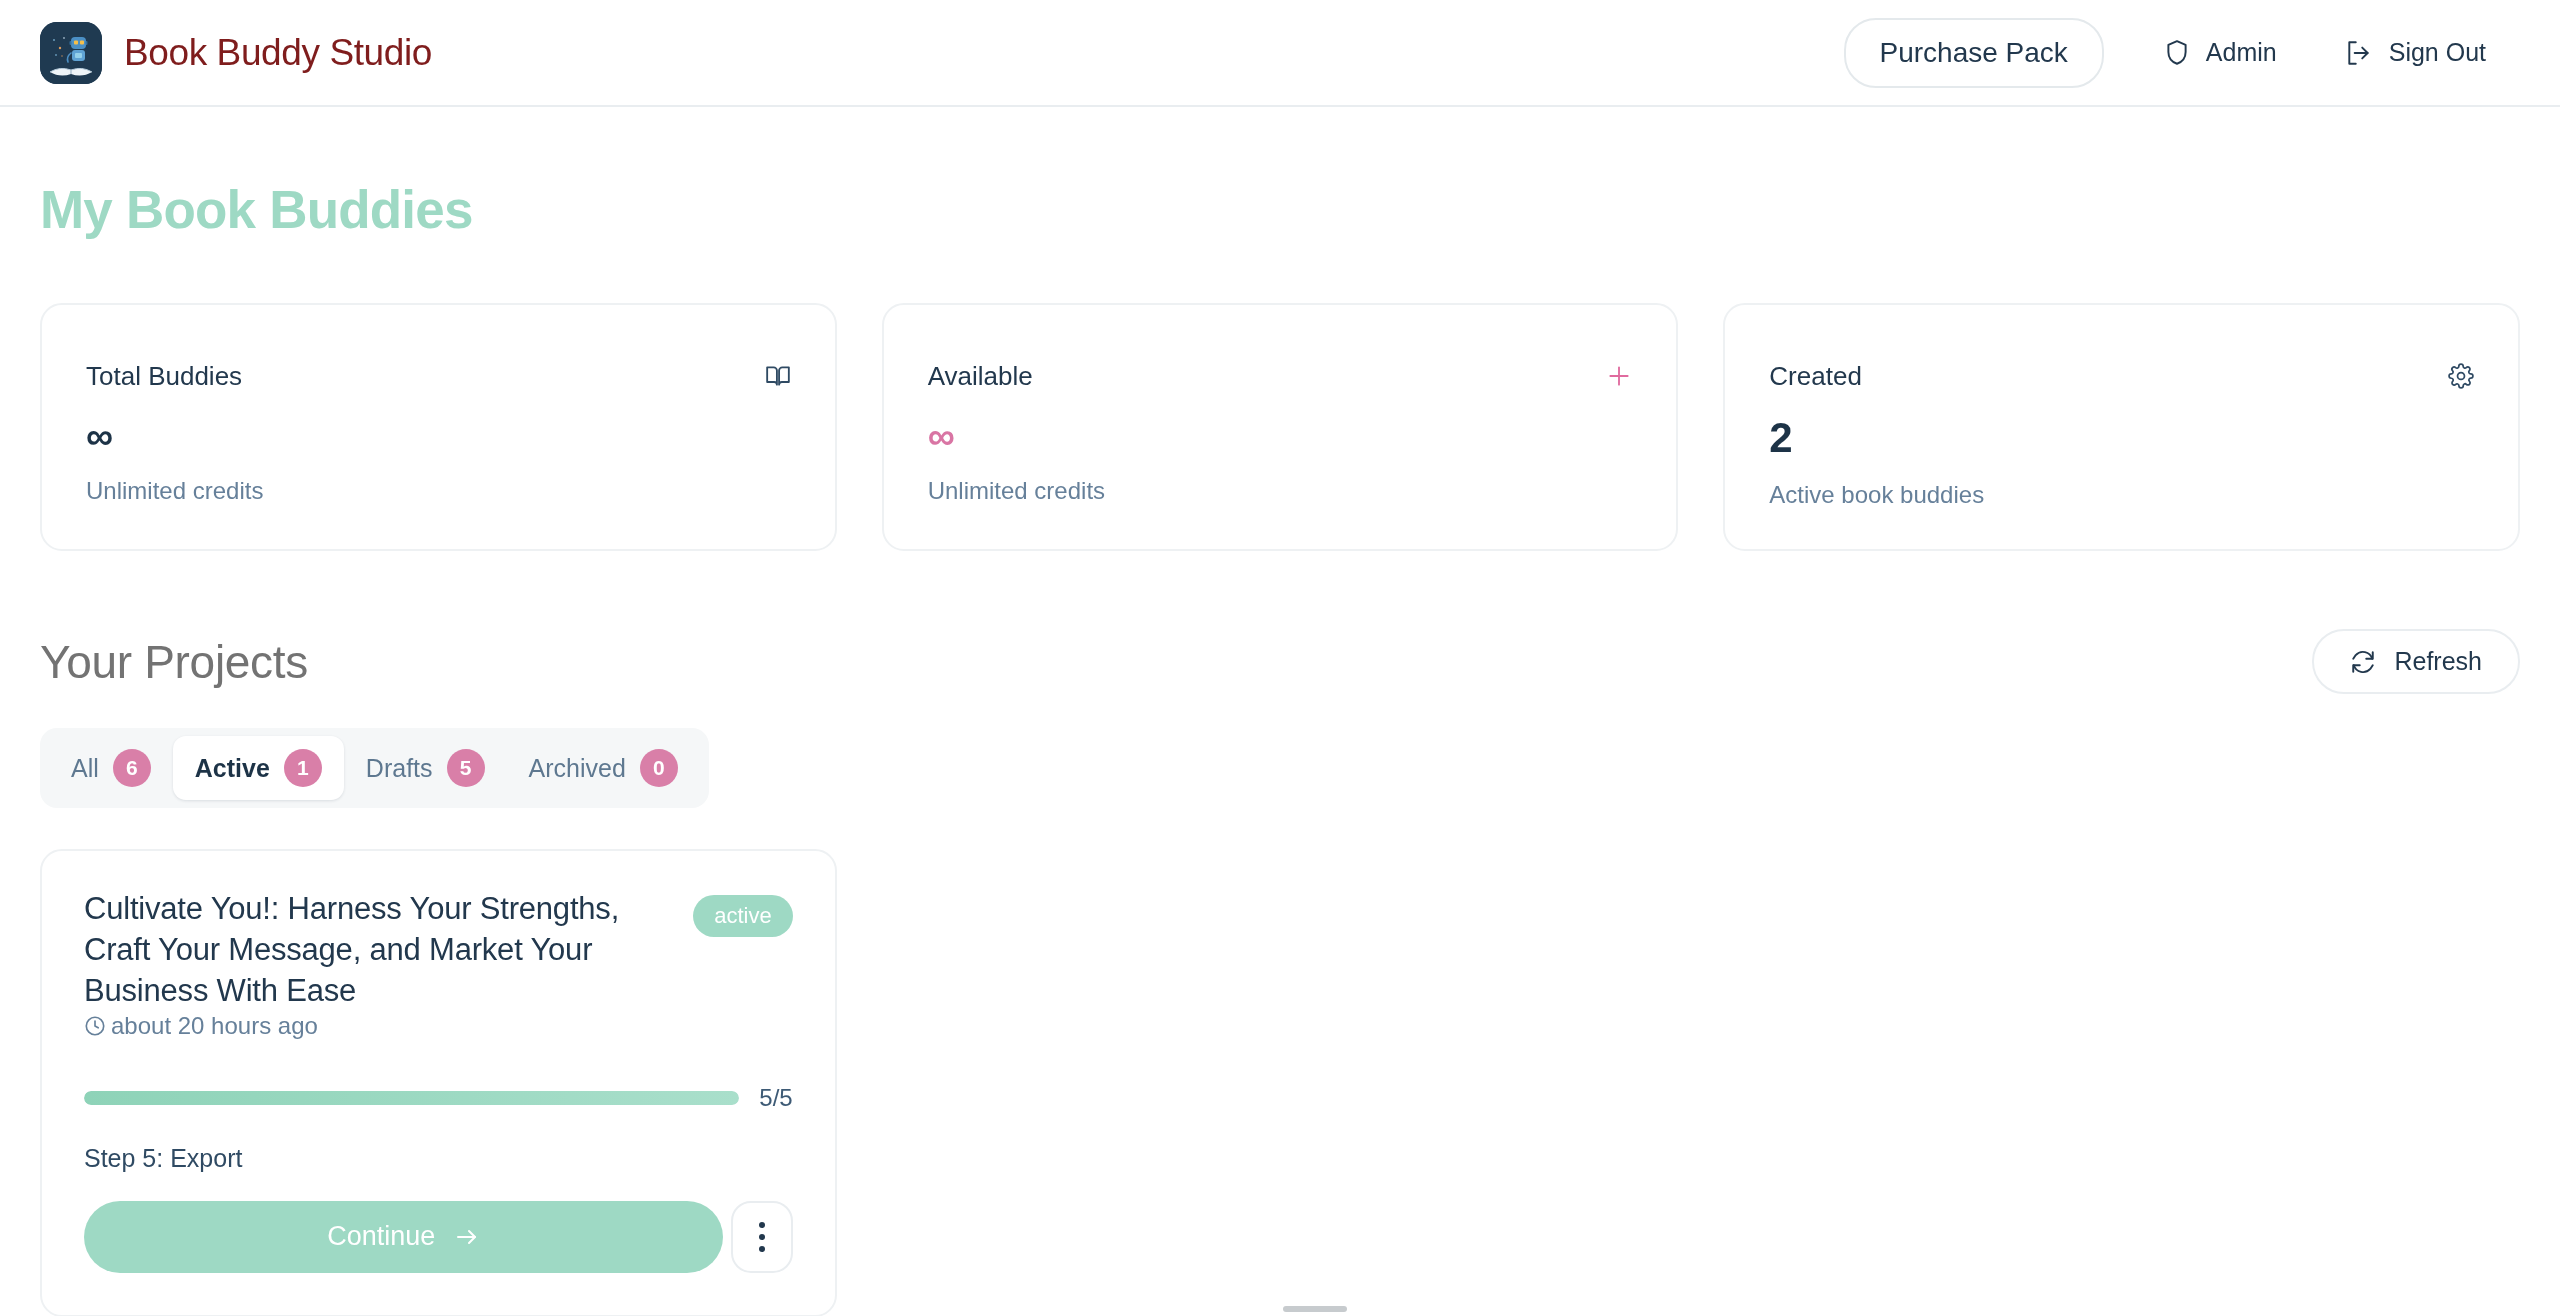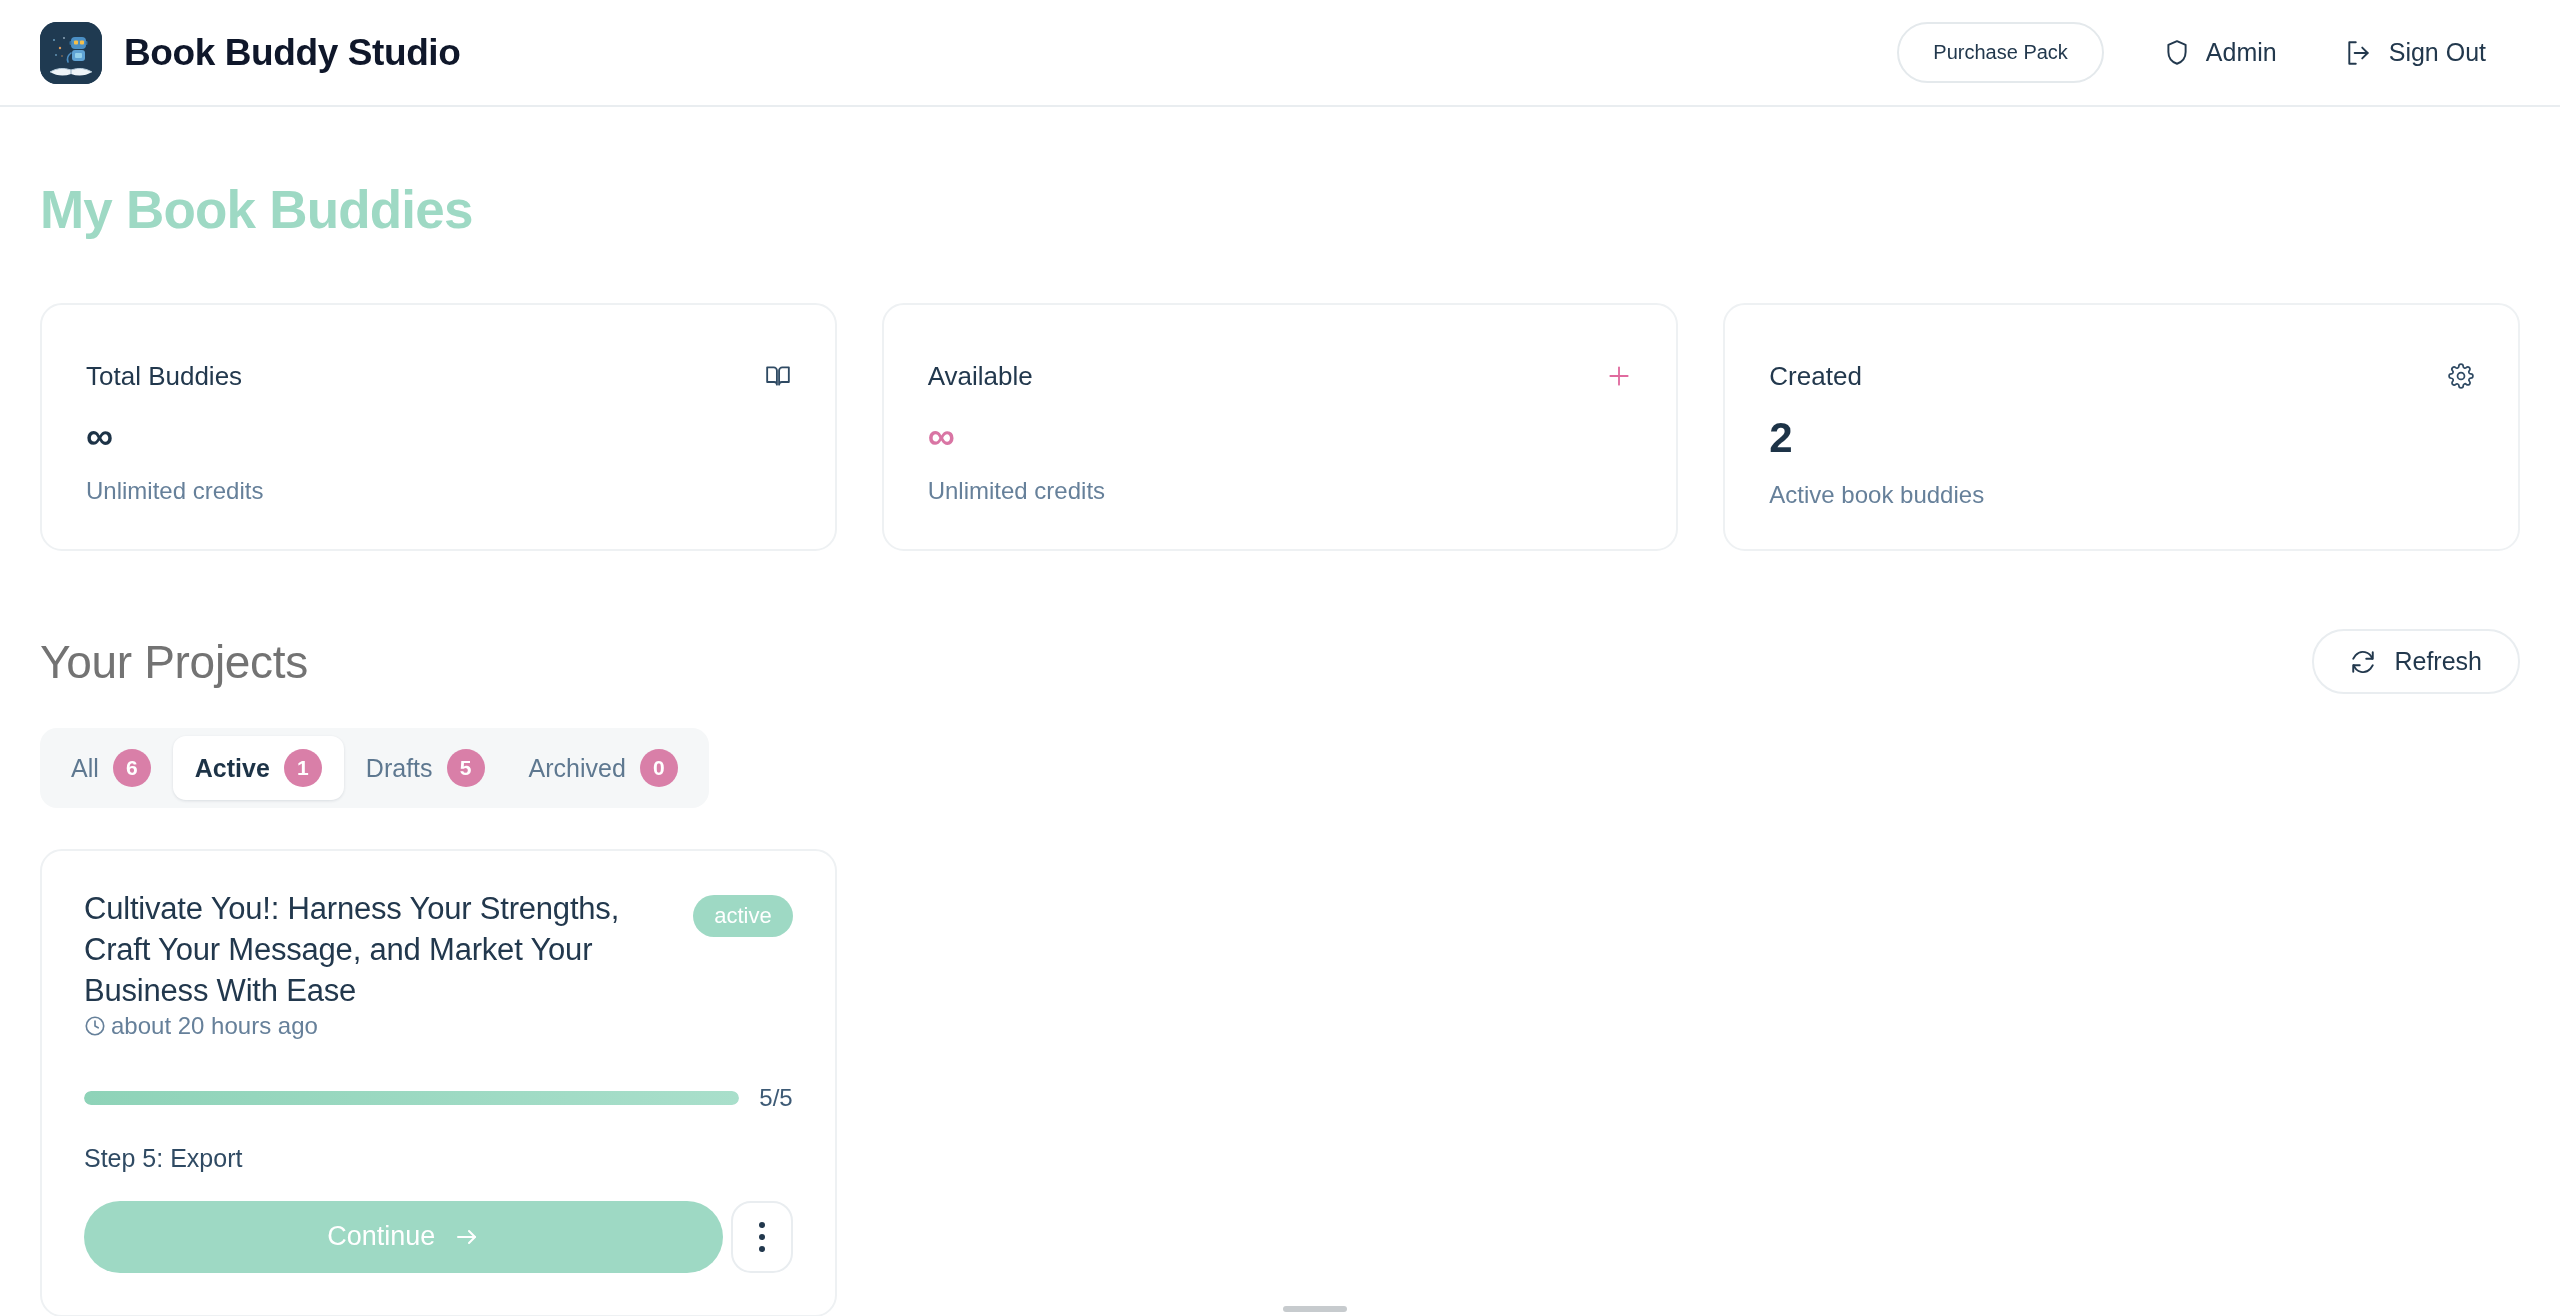--- a/index.html
+++ b/index.html
@@ -35,39 +35,39 @@
     border-radius: 17px;
     background: #1f3a51;
     position: relative;
     overflow: hidden;
     flex: 0 0 auto;
   }
   .brand-logo svg { display:block; width:100%; height:100%; }
 
   .brand-title {
     font-size: 37px;
-    font-weight: bold;
-    color: #0f172a;
+    font-weight: normal;
+    color: #7f1d1d;
     letter-spacing: -0.4px;
     white-space: nowrap;
     text-align: right;
   }
 
   .header-right {
     margin-left: auto;
     display: flex;
     align-items: center;
     gap: 0;
   }
 
   .purchase-btn {
     border: 2px solid #e4e9ec;
     border-radius: 32px;
     padding: 17px 34px;
-    font-size: 20px;
+    font-size: 28px;
     color: #22384d;
     background: #ffffff;
     font-family: "Liberation Sans", sans-serif;
     cursor: pointer;
     white-space: nowrap;
   }
 
   .header-link {
     display: flex;
     align-items: center;

